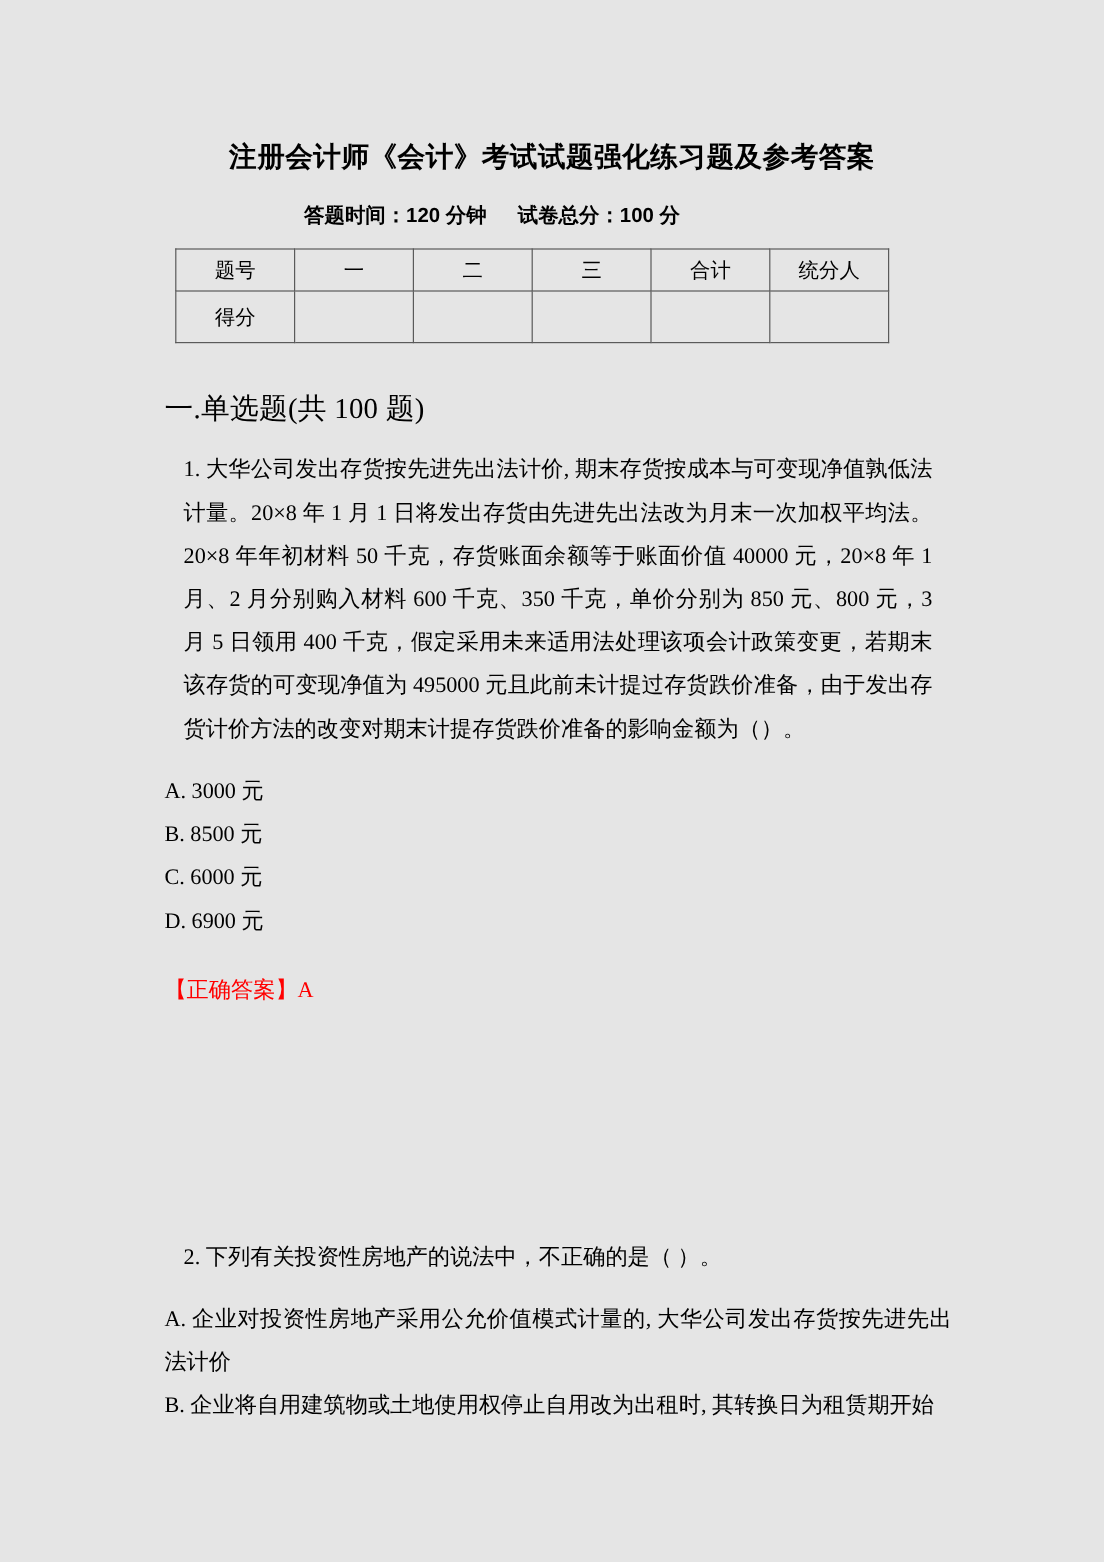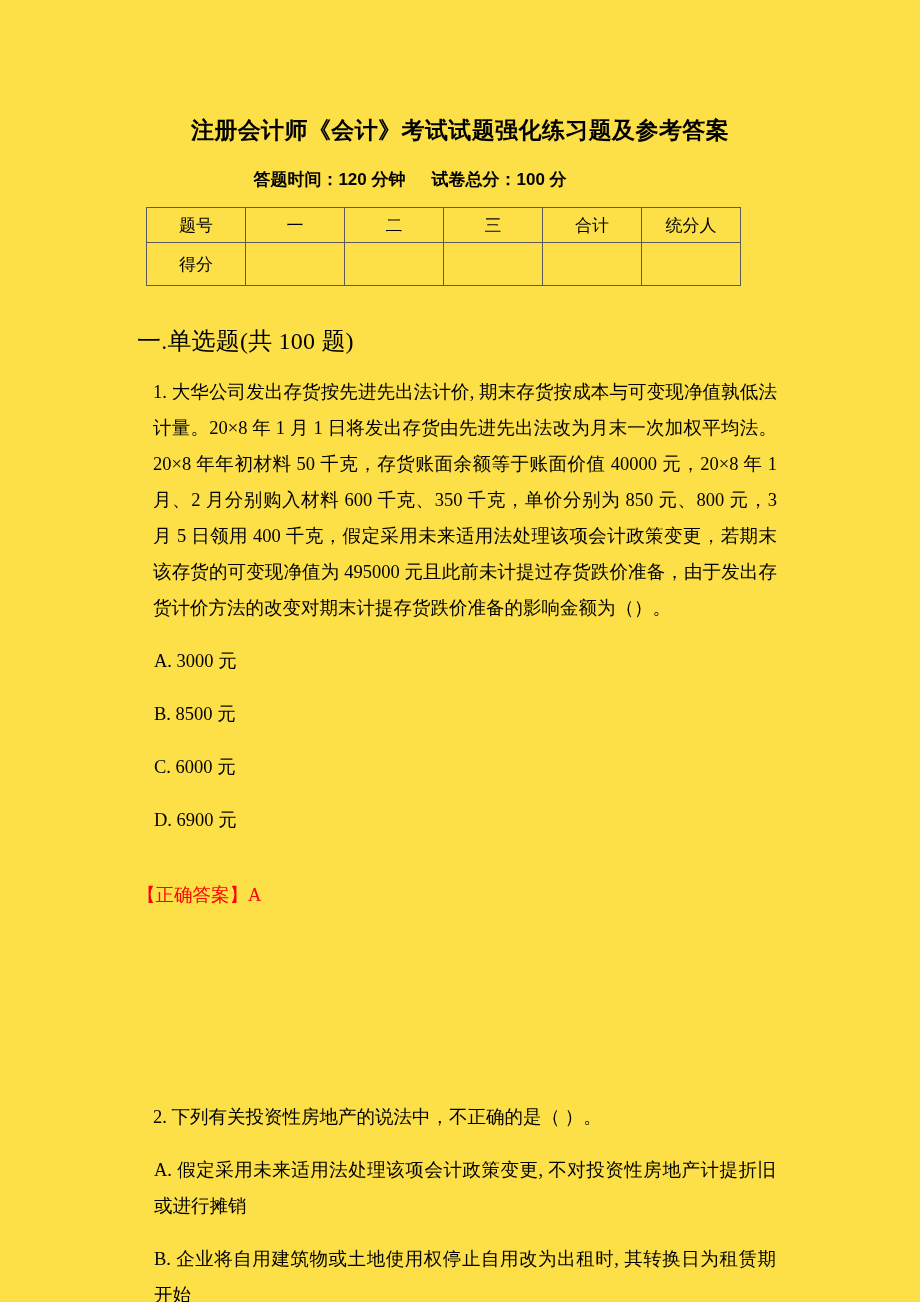--- a/index.html
+++ b/index.html
@@ -16,21 +16,21 @@
     color: #000000;
     -webkit-font-smoothing: antialiased;
   }
 
   .page {
     position: absolute;
     left: 0;
     top: 0;
     width: 920px;
     height: 1302px;
-    background: #fde047;
+    background: #e5e5e5;
   }
 
   
   .doc-title {
     position: absolute;
     left: 0;
     top: 114px;
     width: 920px;
     text-align: center;
     font-family: "Liberation Sans", "DejaVu Sans", sans-serif;
@@ -106,21 +106,21 @@
     text-justify: inter-ideograph;
     margin: 16px;
     color: #000000;
   }
 
   .option {
     font-size: 18.5px;
     line-height: 36px;
     text-align: justify;
     text-justify: inter-ideograph;
-    margin: 17px;
+    margin: 0;
     color: #000000;
   }
 
   .answer-line {
     font-size: 18.5px;
     line-height: 36px;
     margin: 0;
     color: #ff0000;
   }
 
@@ -179,18 +179,18 @@
     <p class="option">D. 6900 元</p>
 
     <div class="spacer-after-answer"></div>
 
     <p class="answer-line">【正确答案】A</p>
 
     <div class="spacer-block"></div>
 
     <p class="question">2. 下列有关投资性房地产的说法中，不正确的是（        ）。</p>
 
-    <p class="option">A. 假定采用未来适用法处理该项会计政策变更, 不对投资性房地产计提折旧或进行摊销</p>
+    <p class="option">A. 企业对投资性房地产采用公允价值模式计量的, 大华公司发出存货按先进先出法计价</p>
     <p class="option">B. 企业将自用建筑物或土地使用权停止自用改为出租时, 其转换日为租赁期开始</p>
 
   </div>
 
 </div>
 
 </body></html>

